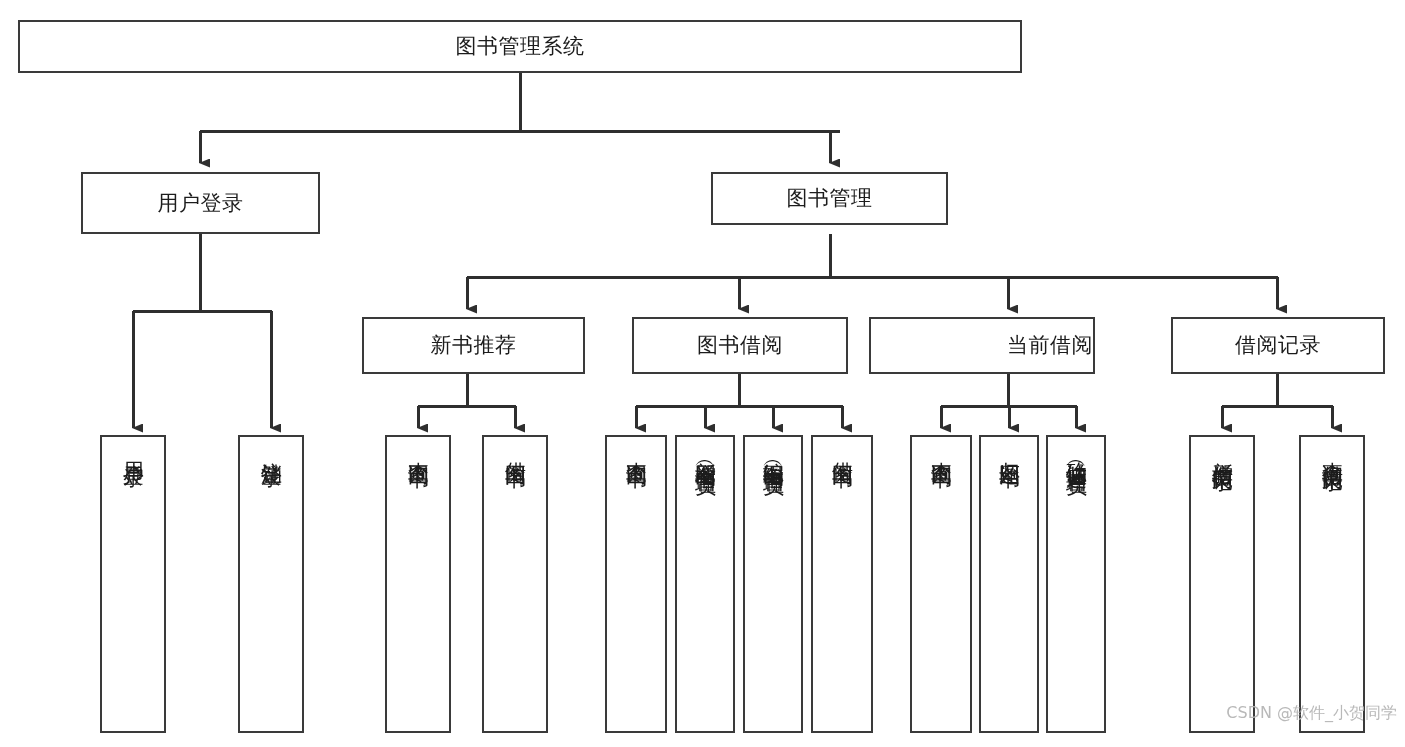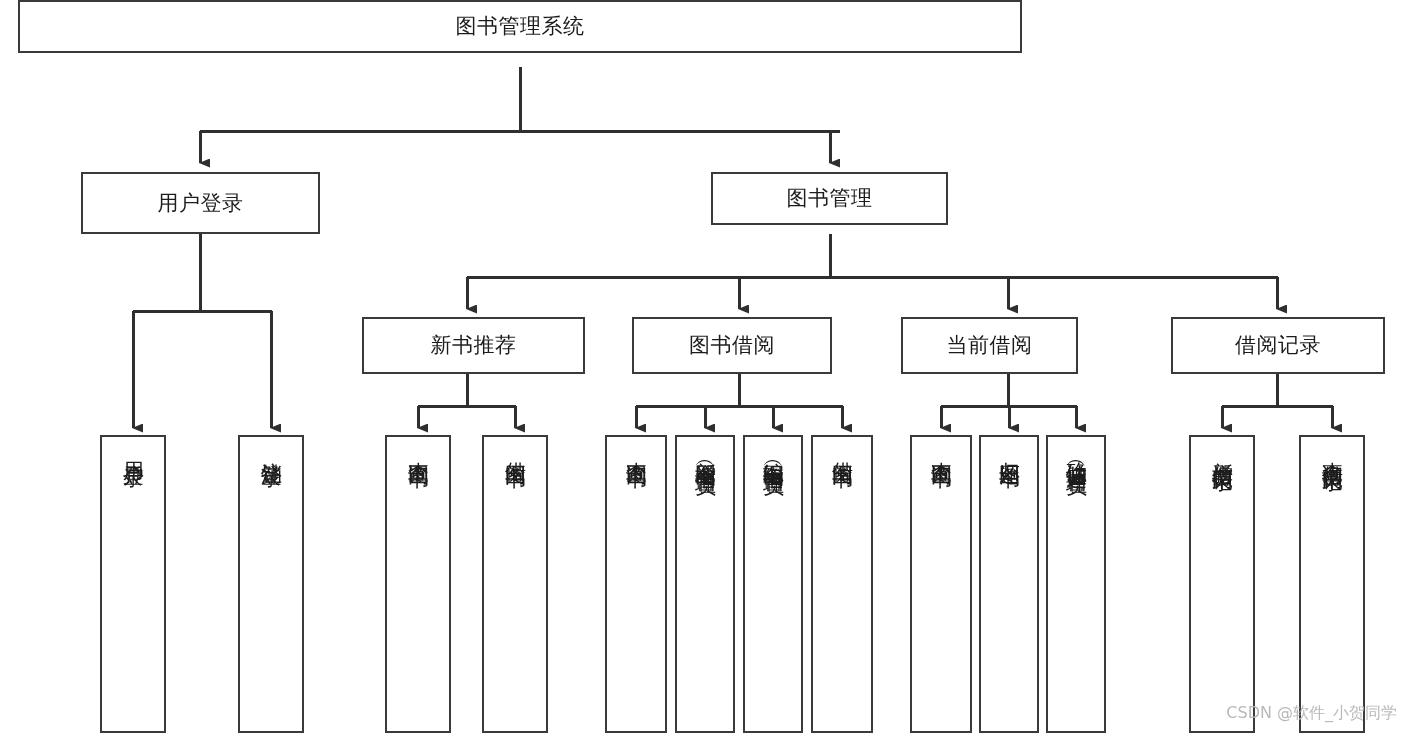--- a/index.html
+++ b/index.html
@@ -117,41 +117,41 @@
       <path d="M 1009 406 L 1009 428" marker-end="url(#arrowhead)"></path>
       <path d="M 1076 406 L 1076 428" marker-end="url(#arrowhead)"></path>
 
       <path d="M 1277 374 L 1277 406"></path>
       <path d="M 1222 406 L 1333 406"></path>
       <path d="M 1222 406 L 1222 428" marker-end="url(#arrowhead)"></path>
       <path d="M 1332 406 L 1332 428" marker-end="url(#arrowhead)"></path>
     </g>
   </svg>
 
-  <div class="node horiz" style="left:18px; top:0; width:1004px; height:53px;">
+  <div class="node horiz" style="left:18px; top:20px; width:1004px; height:53px;">
     <span class="node-label">图书管理系统</span>
   </div>
 
   <div class="node horiz" style="left:81px; top:172px; width:239px; height:62px;">
     <span class="node-label">用户登录</span>
   </div>
 
   <div class="node horiz" style="left:711px; top:172px; width:237px; height:53px;">
     <span class="node-label">图书管理</span>
   </div>
 
   <div class="node horiz" style="left:362px; top:317px; width:223px; height:57px;">
     <span class="node-label">新书推荐</span>
   </div>
 
-  <div class="node horiz" style="left:632px; top:317px; width:200px; height:57px;">
+  <div class="node horiz" style="left:632px; top:317px; width:216px; height:57px;">
     <span class="node-label">图书借阅</span>
   </div>
 
-  <div class="node horiz" style="left:901px; top:317px; width:177px; height:57px;">
+  <div class="node horiz" style="left:869px; top:317px; width:226px; height:57px;justify-content:flex-end;">
     <span class="node-label">当前借阅</span>
   </div>
 
   <div class="node horiz" style="left:1171px; top:317px; width:214px; height:57px;">
     <span class="node-label">借阅记录</span>
   </div>
 
   <div class="node vert" style="left:100px; top:435px; width:66px; height:298px;">
     <span class="node-label">用户登录</span>
   </div>

